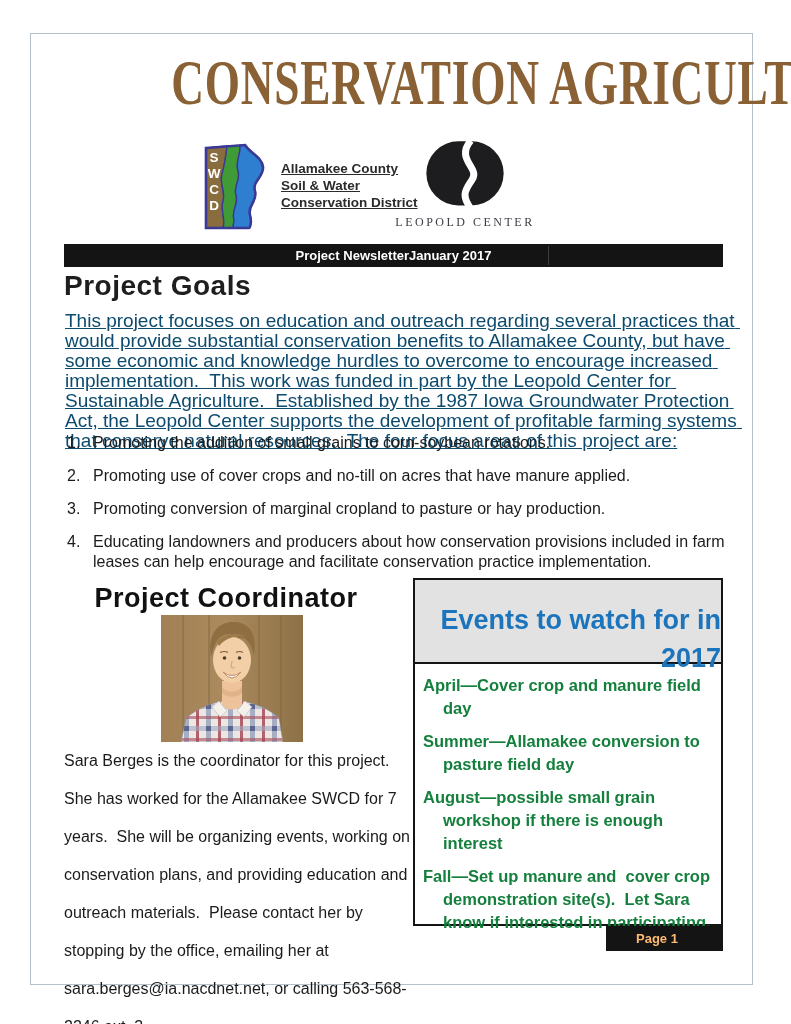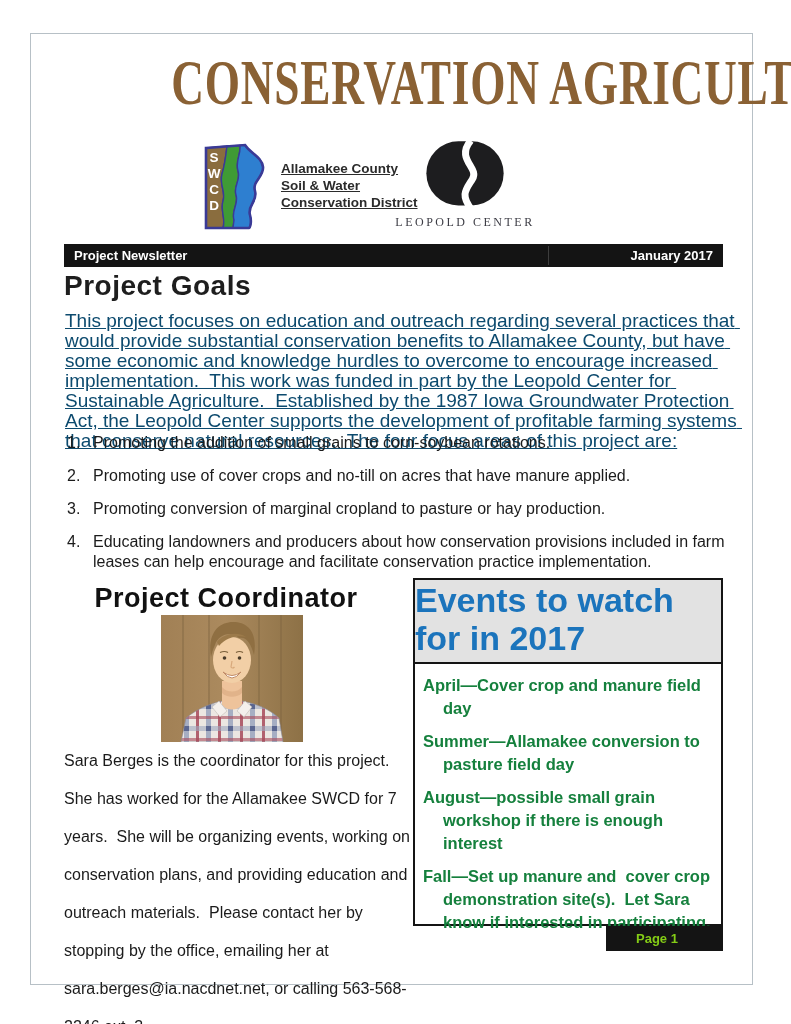--- a/index.html
+++ b/index.html
@@ -21,47 +21,47 @@
 
   .swcd{position:absolute;left:170px;top:108px;width:70px;height:88px;}
   .swcd svg{display:block;width:100%;height:100%;}
   .swcd-text{position:absolute;left:250px;top:126px;font-weight:bold;font-size:13.5px;line-height:17px;color:#2b2b2b;text-decoration:underline;}
   .leopold{position:absolute;left:364px;top:104px;width:140px;text-align:center;}
   .leopold svg{display:block;width:100px;height:74px;margin:0 auto;}
   .leopold-caption{margin-top:3px;font-family:"Liberation Serif",serif;font-size:12px;letter-spacing:2.5px;color:#3c3c44;white-space:nowrap;}
 
   
   .bar{position:absolute;left:33px;top:210px;width:659px;height:23px;background:var(--bar-black);
-       color:#fff;font-size:13px;font-weight:bold;display:flex;align-items:center;justify-content:space-between;padding:0 10px;}
+       color:#fff;font-size:13px;font-weight:bold;display:flex;align-items:center;justify-content:center;padding:0 10px;}
   .bar-divider{position:absolute;left:73.5%;top:2px;bottom:2px;width:1px;background:#3d3d3d;}
 
   
   .goals-heading{position:absolute;left:33px;top:236px;font-size:28px;font-weight:bold;color:#1e1e1e;letter-spacing:.5px;}
   .intro{position:absolute;left:34px;top:277px;width:672px;font-size:19px;line-height:20px;color:#0c4a6e;white-space:pre-wrap;text-decoration:underline;}
   .goals-list{position:absolute;left:34px;top:399px;width:668px;list-style:none;counter-reset:goal;}
   .goals-list li{position:relative;counter-increment:goal;padding-left:28px;margin-bottom:13px;font-size:16px;line-height:20px;color:#1b1b1b;}
   .goals-list li::before{content:counter(goal) ".";position:absolute;left:2px;top:0;}
 
   
   .coord-heading{position:absolute;left:37px;top:549px;width:316px;text-align:center;font-size:27px;font-weight:bold;color:#111;letter-spacing:.5px;}
   .photo{position:absolute;left:130px;top:581px;width:142px;height:127px;}
   .photo svg{display:block;width:100%;height:100%;}
   .bio{position:absolute;left:33px;top:708px;width:358px;font-size:16px;line-height:38px;color:#1b1b1b;white-space:pre-wrap;}
 
   
   .events{position:absolute;left:382px;top:544px;width:310px;height:348px;border:2px solid #141414;background:#fff;}
   .events-header{height:84px;background:var(--events-header-bg);border-bottom:2px solid #141414;
-                 color:var(--events-blue);font-size:34px;line-height:38px;font-weight:bold;text-align:left;padding-top:1px;}
+                 color:var(--events-blue);font-size:27px;line-height:38px;font-weight:bold;text-align:right;padding-top:21px;}
   .events-body{padding:10px 8px 0 8px;}
   .event{margin-bottom:10px;font-size:16.5px;line-height:23px;font-weight:bold;color:#15803d;
          padding-left:20px;text-indent:-20px;white-space:pre-wrap;}
 
   
   .page-badge{position:absolute;left:575px;top:892px;width:117px;height:25px;background:var(--bar-black);
-              color:#84cc16;font-size:13px;font-weight:bold;line-height:25px;padding-left:30px;}
+              color:#fdba74;font-size:13px;font-weight:bold;line-height:25px;padding-left:30px;}
 </style>
 </head>
 <body>
 
 <div class="canvas">
   <div class="frame">
 
     <h1 class="title">
       <span class="title-inner">CONSERVATION AGRICULTURE</span>
     </h1>

